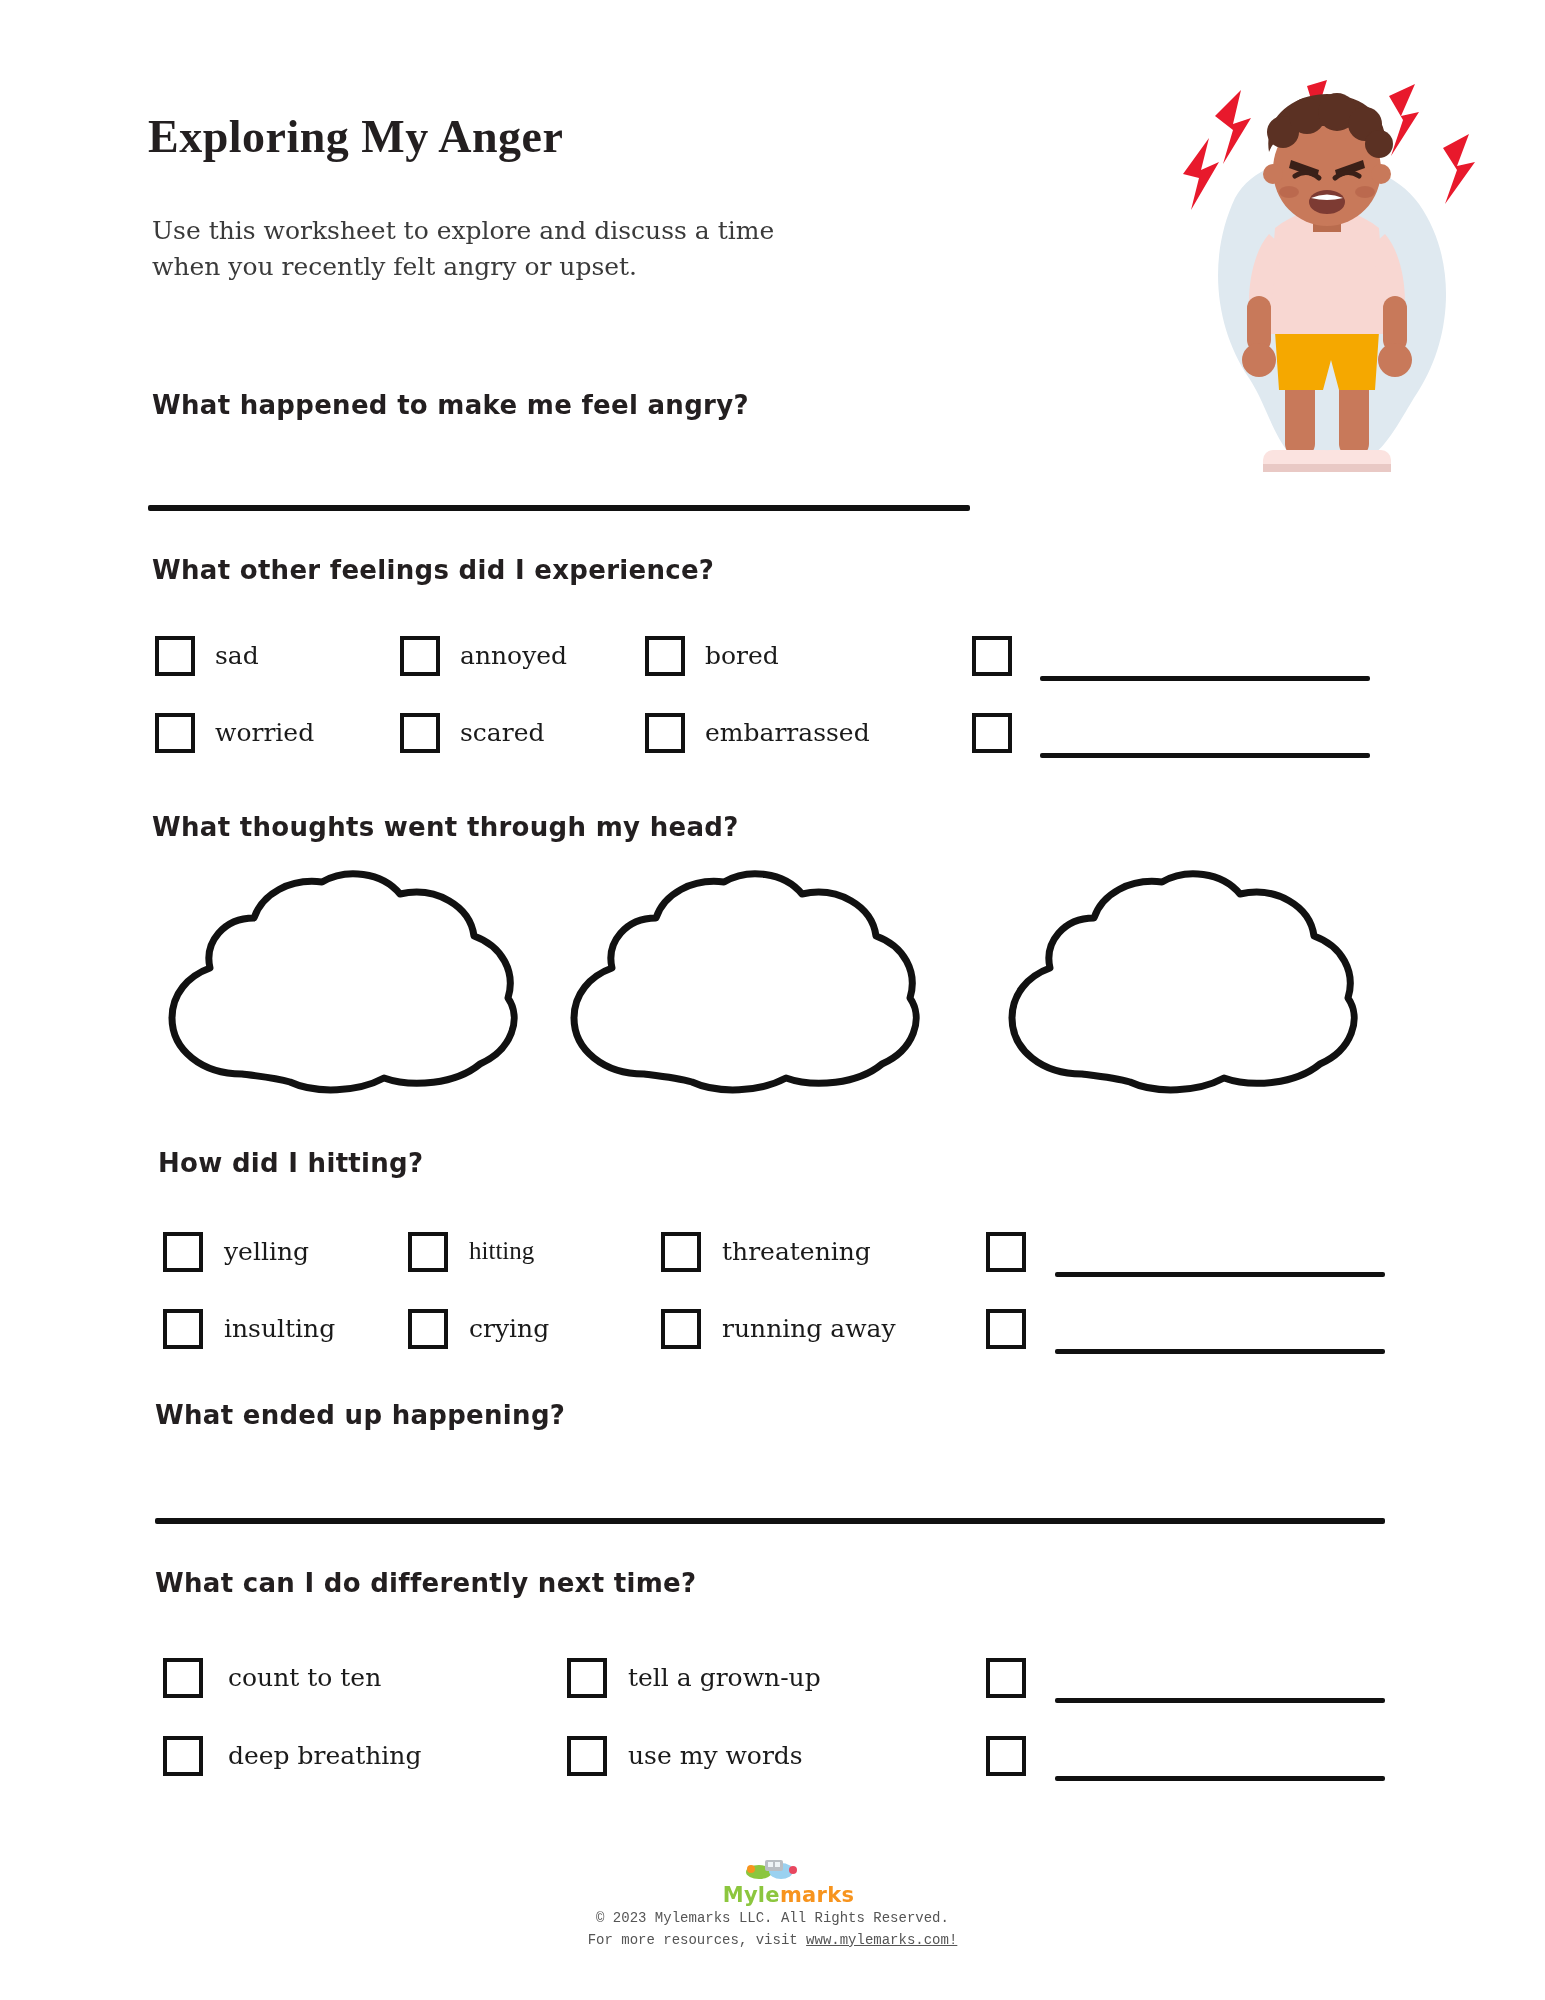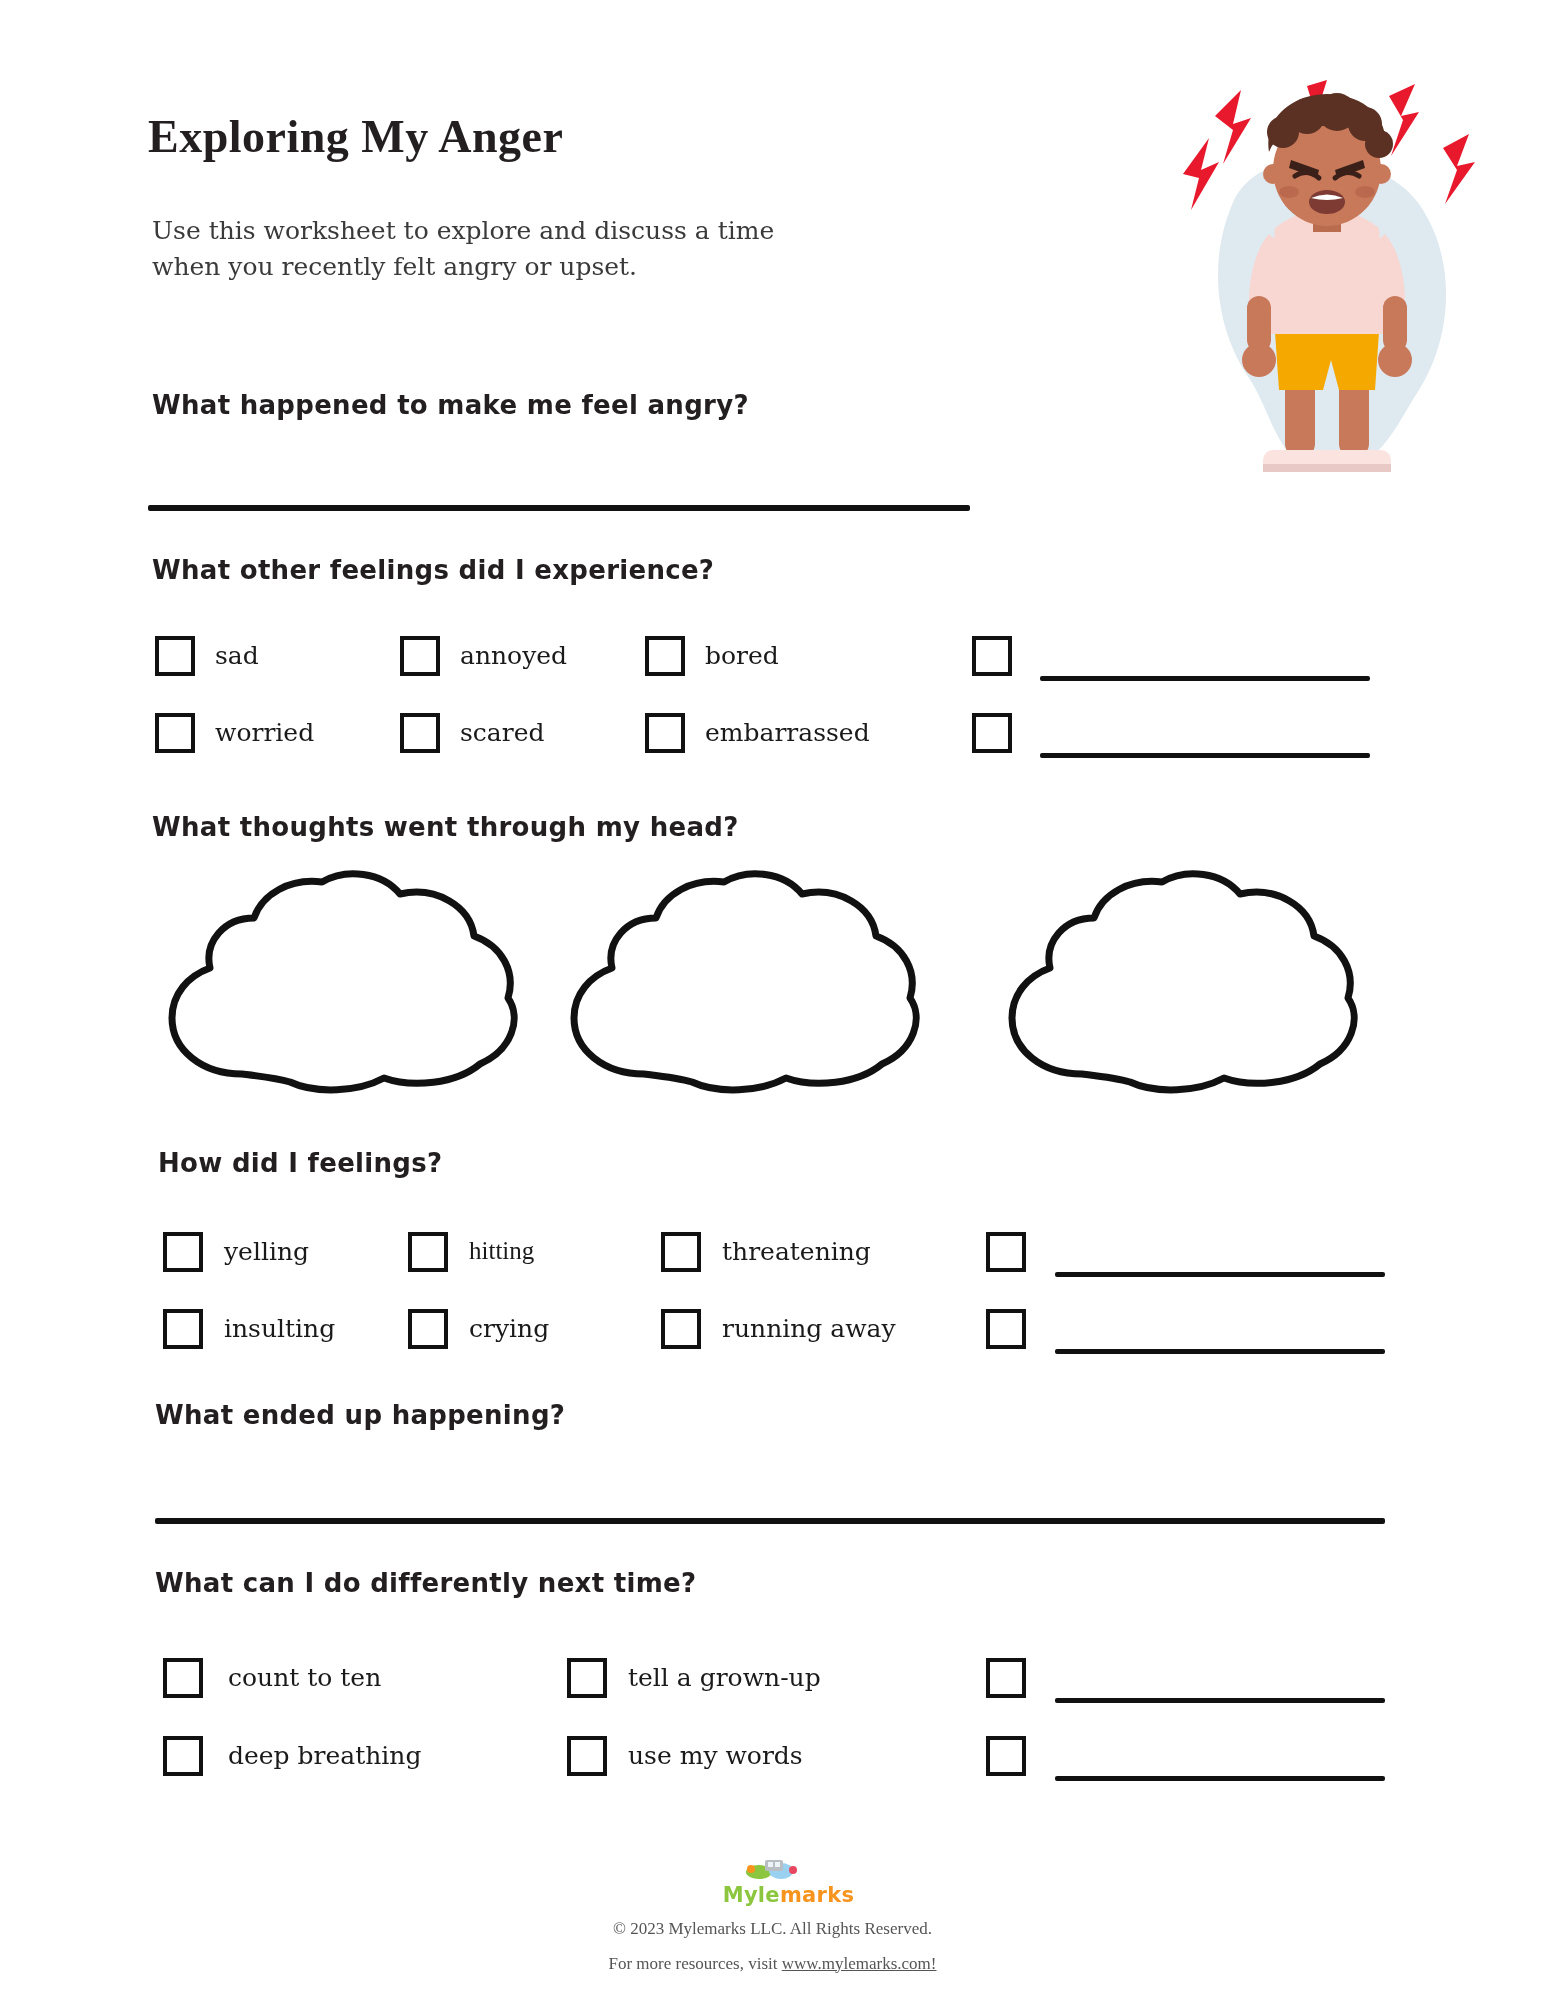--- a/index.html
+++ b/index.html
@@ -108,24 +108,24 @@
   .brand {
     font-size: 21px;
     font-weight: 700;
     color: #f0a500;
     letter-spacing: 0.3px;
     padding-left: 32px;
   }
   .brand .m1 { color: #8cc63e; }
   .brand .m2 { color: #f7941e; }
   .footer-line {
-    font-size: 17px;
+    font-size: 14px;
     color: #555;
-    font-family: Liberation Serif, serif;
-    margin-top: 9px;
+    font-family: Liberation Mono, monospace;
+    margin-top: 1px;
     line-height: 1.5;
   }
   .footer-line a { color: #555; }
   .logo-mark {
     display: block;
     margin: 0 auto 2px auto;
     width: 72px;
     height: 26px;
   }
 </style>
@@ -238,21 +238,21 @@
     <svg viewBox="0 0 380 230" width="380" height="230" xmlns="http://www.w3.org/2000/svg">
       <path d="M92 206 C52 206 22 182 22 150 C22 126 38 108 60 100 C54 74 74 50 104 50 C112 26 140 10 172 14 C196 0 232 4 250 26 C286 18 320 38 324 68 C352 78 366 104 358 130 C372 150 362 182 330 196 C306 216 262 220 234 210 C208 224 166 226 140 214 C126 210 108 208 92 206 Z" fill="#ffffff" stroke="#111111" stroke-width="7" stroke-linejoin="round"></path>
     </svg>
   </div>
   <div class="cloud" style="left:990px; top:868px;">
     <svg viewBox="0 0 380 230" width="380" height="230" xmlns="http://www.w3.org/2000/svg">
       <path d="M92 206 C52 206 22 182 22 150 C22 126 38 108 60 100 C54 74 74 50 104 50 C112 26 140 10 172 14 C196 0 232 4 250 26 C286 18 320 38 324 68 C352 78 366 104 358 130 C372 150 362 182 330 196 C306 216 262 220 234 210 C208 224 166 226 140 214 C126 210 108 208 92 206 Z" fill="#ffffff" stroke="#111111" stroke-width="7" stroke-linejoin="round"></path>
     </svg>
   </div>
 
-  <div class="q" style="left:158px; top:1148px;">How did I feelings?</div>
+  <div class="q" style="left:158px; top:1148px;">How did I hitting?</div>
 
   <div class="cb" style="left:163px; top:1232px;"></div>
   <div class="cb-label" style="left:224px; top:1237px;">yelling</div>
 
   <div class="cb" style="left:408px; top:1232px;"></div>
   <div class="cb-label" style="left:469px; top:1237px;font-family:Liberation Serif, serif;">hitting</div>
 
   <div class="cb" style="left:661px; top:1232px;"></div>
   <div class="cb-label" style="left:722px; top:1237px;">threatening</div>
 

